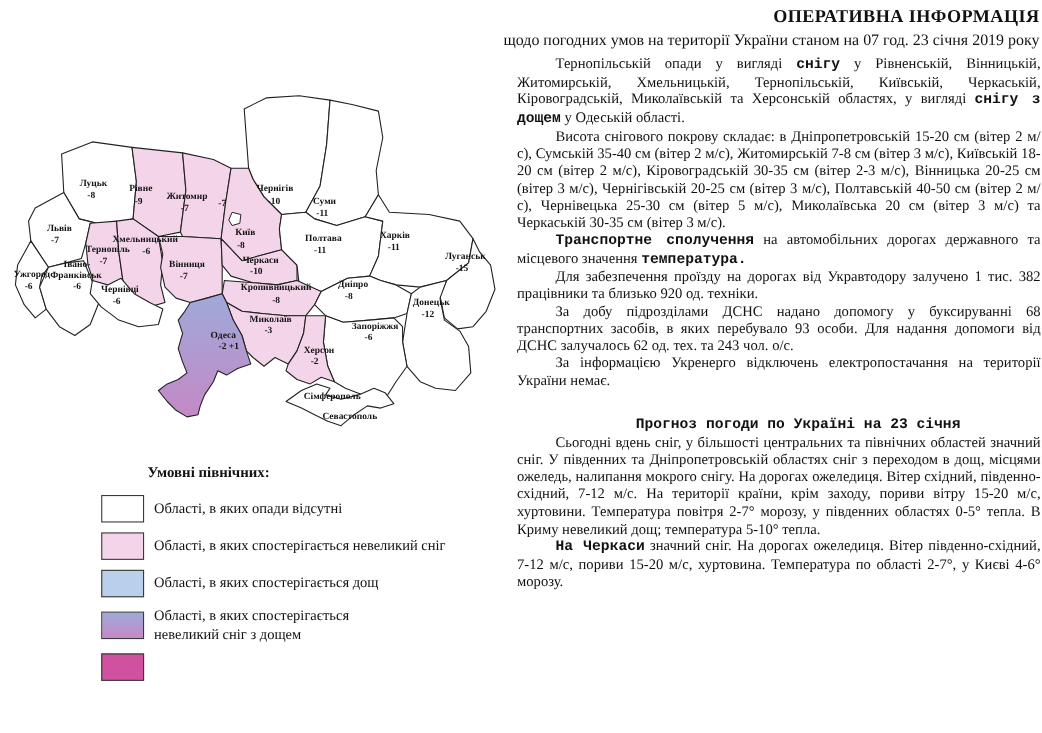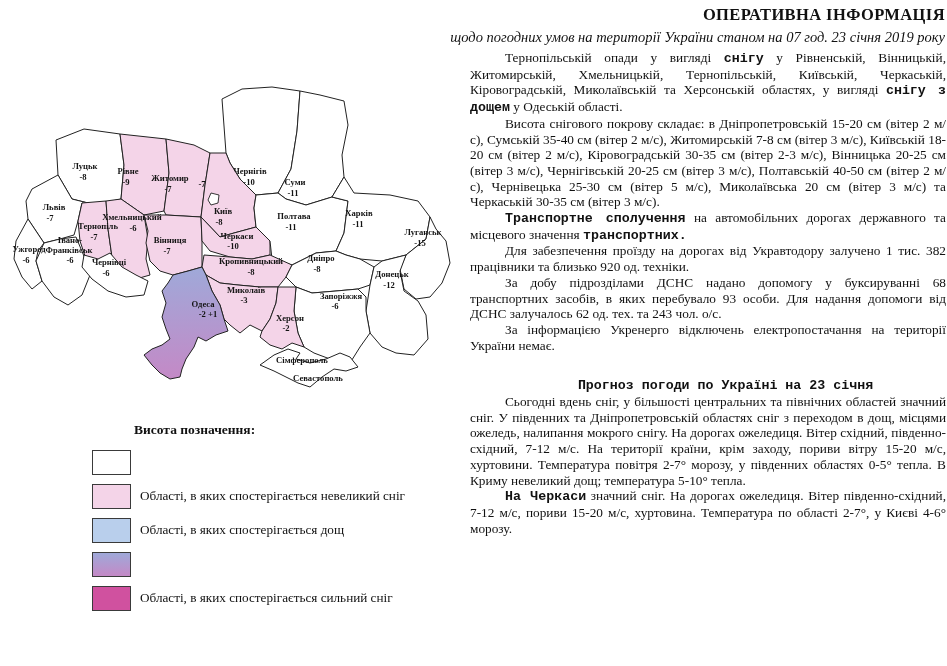--- a/index.html
+++ b/index.html
@@ -1,20 +1,20 @@
 <!DOCTYPE html>
 <html><head>
 <meta charset="utf-8">
 <style>
   html,body{margin:0;padding:0;background:#ffffff;}
   body{width:947px;height:666px;position:relative;overflow:hidden;
        font-family:"Liberation Serif","DejaVu Serif",serif;color:#111;}
   .hdr{position:absolute;left:52px;top:5px;width:893px;text-align:right;}
   .hdr .t1{font-size:16.5px;font-weight:bold;letter-spacing:.4px;}
-  .hdr .t2{font-size:14.5px;margin-top:4px;font-style:italic;}
+  .hdr .t2{font-size:14.5px;margin-top:4px;}
   
   #mapwrap{position:absolute;left:8px;top:55px;width:465px;height:360px;}
   #map text{font-family:"Liberation Serif","DejaVu Serif",serif;font-weight:bold;fill:#141414;}
   
   #legend{position:absolute;left:92px;top:422px;width:320px;font-size:13.2px;}
   #legend .lt{font-weight:bold;margin:0 0 12px 42px;font-size:13.5px;}
   .lg-row{display:flex;align-items:center;margin-bottom:9px;}
   .lg-sw{width:37px;height:23px;border:1.6px solid #3a3a3a;flex:0 0 auto;margin-right:9px;}
   .lg-tx{line-height:1.25;}
   
@@ -119,46 +119,47 @@
         <text x="288" y="328" text-anchor="middle" font-size="8.6">-2</text>
         <text x="205" y="304" text-anchor="middle" font-size="8.6">Одеса</text>
         <text x="210" y="314" text-anchor="middle" font-size="8.6">-2 +1</text>
         <text x="304" y="360" text-anchor="middle" font-size="8.6">Сімферополь</text>
         <text x="320" y="378" text-anchor="middle" font-size="8.6">Севастополь</text>
       </g>
   </svg>
 </div>
 
 <div id="legend">
-  <div class="lt">Висота позначення:</div>
+  <div class="lt">Умовні північних:</div>
   <div id="legend-items">
       <div class="lg-row">
         <div class="lg-sw" style="background: rgb(255, 255, 255);"></div>
+        <div class="lg-tx">Області, в яких опади відсутні</div>
       </div>
       <div class="lg-row">
         <div class="lg-sw" style="background: rgb(244, 212, 232);"></div>
         <div class="lg-tx">Області, в яких спостерігається невеликий сніг</div>
       </div>
       <div class="lg-row">
         <div class="lg-sw" style="background: rgb(185, 207, 236);"></div>
         <div class="lg-tx">Області, в яких спостерігається дощ</div>
       </div>
       <div class="lg-row">
         <div class="lg-sw" style="background: linear-gradient(rgb(159, 169, 217), rgb(196, 137, 198));"></div>
+        <div class="lg-tx" style="max-width: 235px;">Області, в яких спостерігається невеликий сніг з дощем</div>
       </div>
       <div class="lg-row">
         <div class="lg-sw" style="background: rgb(208, 81, 159);"></div>
-        <div class="lg-tx">Області, в яких спостерігається сильний сніг</div>
       </div>
     </div>
 </div>
 
 <div id="report">
     <p><span>Тернопільській опади у вигляді </span><b>снігу</b><span> у Рівненській, Вінницькій, Житомирській, Хмельницькій, Тернопільській, Київській, Черкаській, Кіровоградській, Миколаївській та Херсонській областях, у вигляді </span><b>снігу з дощем</b><span> у Одеській області.</span></p>
     <p><span>Висота снігового покрову складає: в Дніпропетровській 15-20 см (вітер 2 м/с), Сумській 35-40 см (вітер 2 м/с), Житомирській 7-8 см (вітер 3 м/с), Київській 18-20 см (вітер 2 м/с), Кіровоградській 30-35 см (вітер 2-3 м/с), Вінницька 20-25 см (вітер 3 м/с), Чернігівській 20-25 см (вітер 3 м/с), Полтавській 40-50 см (вітер 2 м/с), Чернівецька 25-30 см (вітер 5 м/с), Миколаївська 20 см (вітер 3 м/с) та Черкаській 30-35 см (вітер 3 м/с).</span></p>
-    <p><b>Транспортне сполучення</b><span> на автомобільних дорогах державного та місцевого значення </span><b>транспортних.</b></p>
+    <p><b>Транспортне сполучення</b><span> на автомобільних дорогах державного та місцевого значення </span><b>температура.</b></p>
     <p><span>Для забезпечення проїзду на дорогах від Укравтодору залучено 1 тис. 382 працівники та близько 920 од. техніки.</span></p>
     <p><span>За добу підрозділами ДСНС надано допомогу у буксируванні 68 транспортних засобів, в яких перебувало 93 особи. Для надання допомоги від ДСНС залучалось 62 од. тех. та 243 чол. о/с.</span></p>
     <p><span>За інформацією Укренерго відключень електропостачання на території України немає.</span></p>
     <p class="h"><b>Прогноз погоди по Україні на 23 січня</b></p>
     <p><span>Сьогодні вдень сніг, у більшості центральних та північних областей значний сніг. У південних та Дніпропетровській областях сніг з переходом в дощ, місцями ожеледь, налипання мокрого снігу. На дорогах ожеледиця. Вітер східний, південно-східний, 7-12 м/с. На території країни, крім заходу, пориви вітру 15-20 м/с, хуртовини. Температура повітря 2-7° морозу, у південних областях 0-5° тепла. В Криму невеликий дощ; температура 5-10° тепла.</span></p>
     <p><b>На Черкаси</b><span> значний сніг. На дорогах ожеледиця. Вітер південно-східний, 7-12 м/с, пориви 15-20 м/с, хуртовина. Температура по області 2-7°, у Києві 4-6° морозу.</span></p>
   </div>
 
 </body></html>

